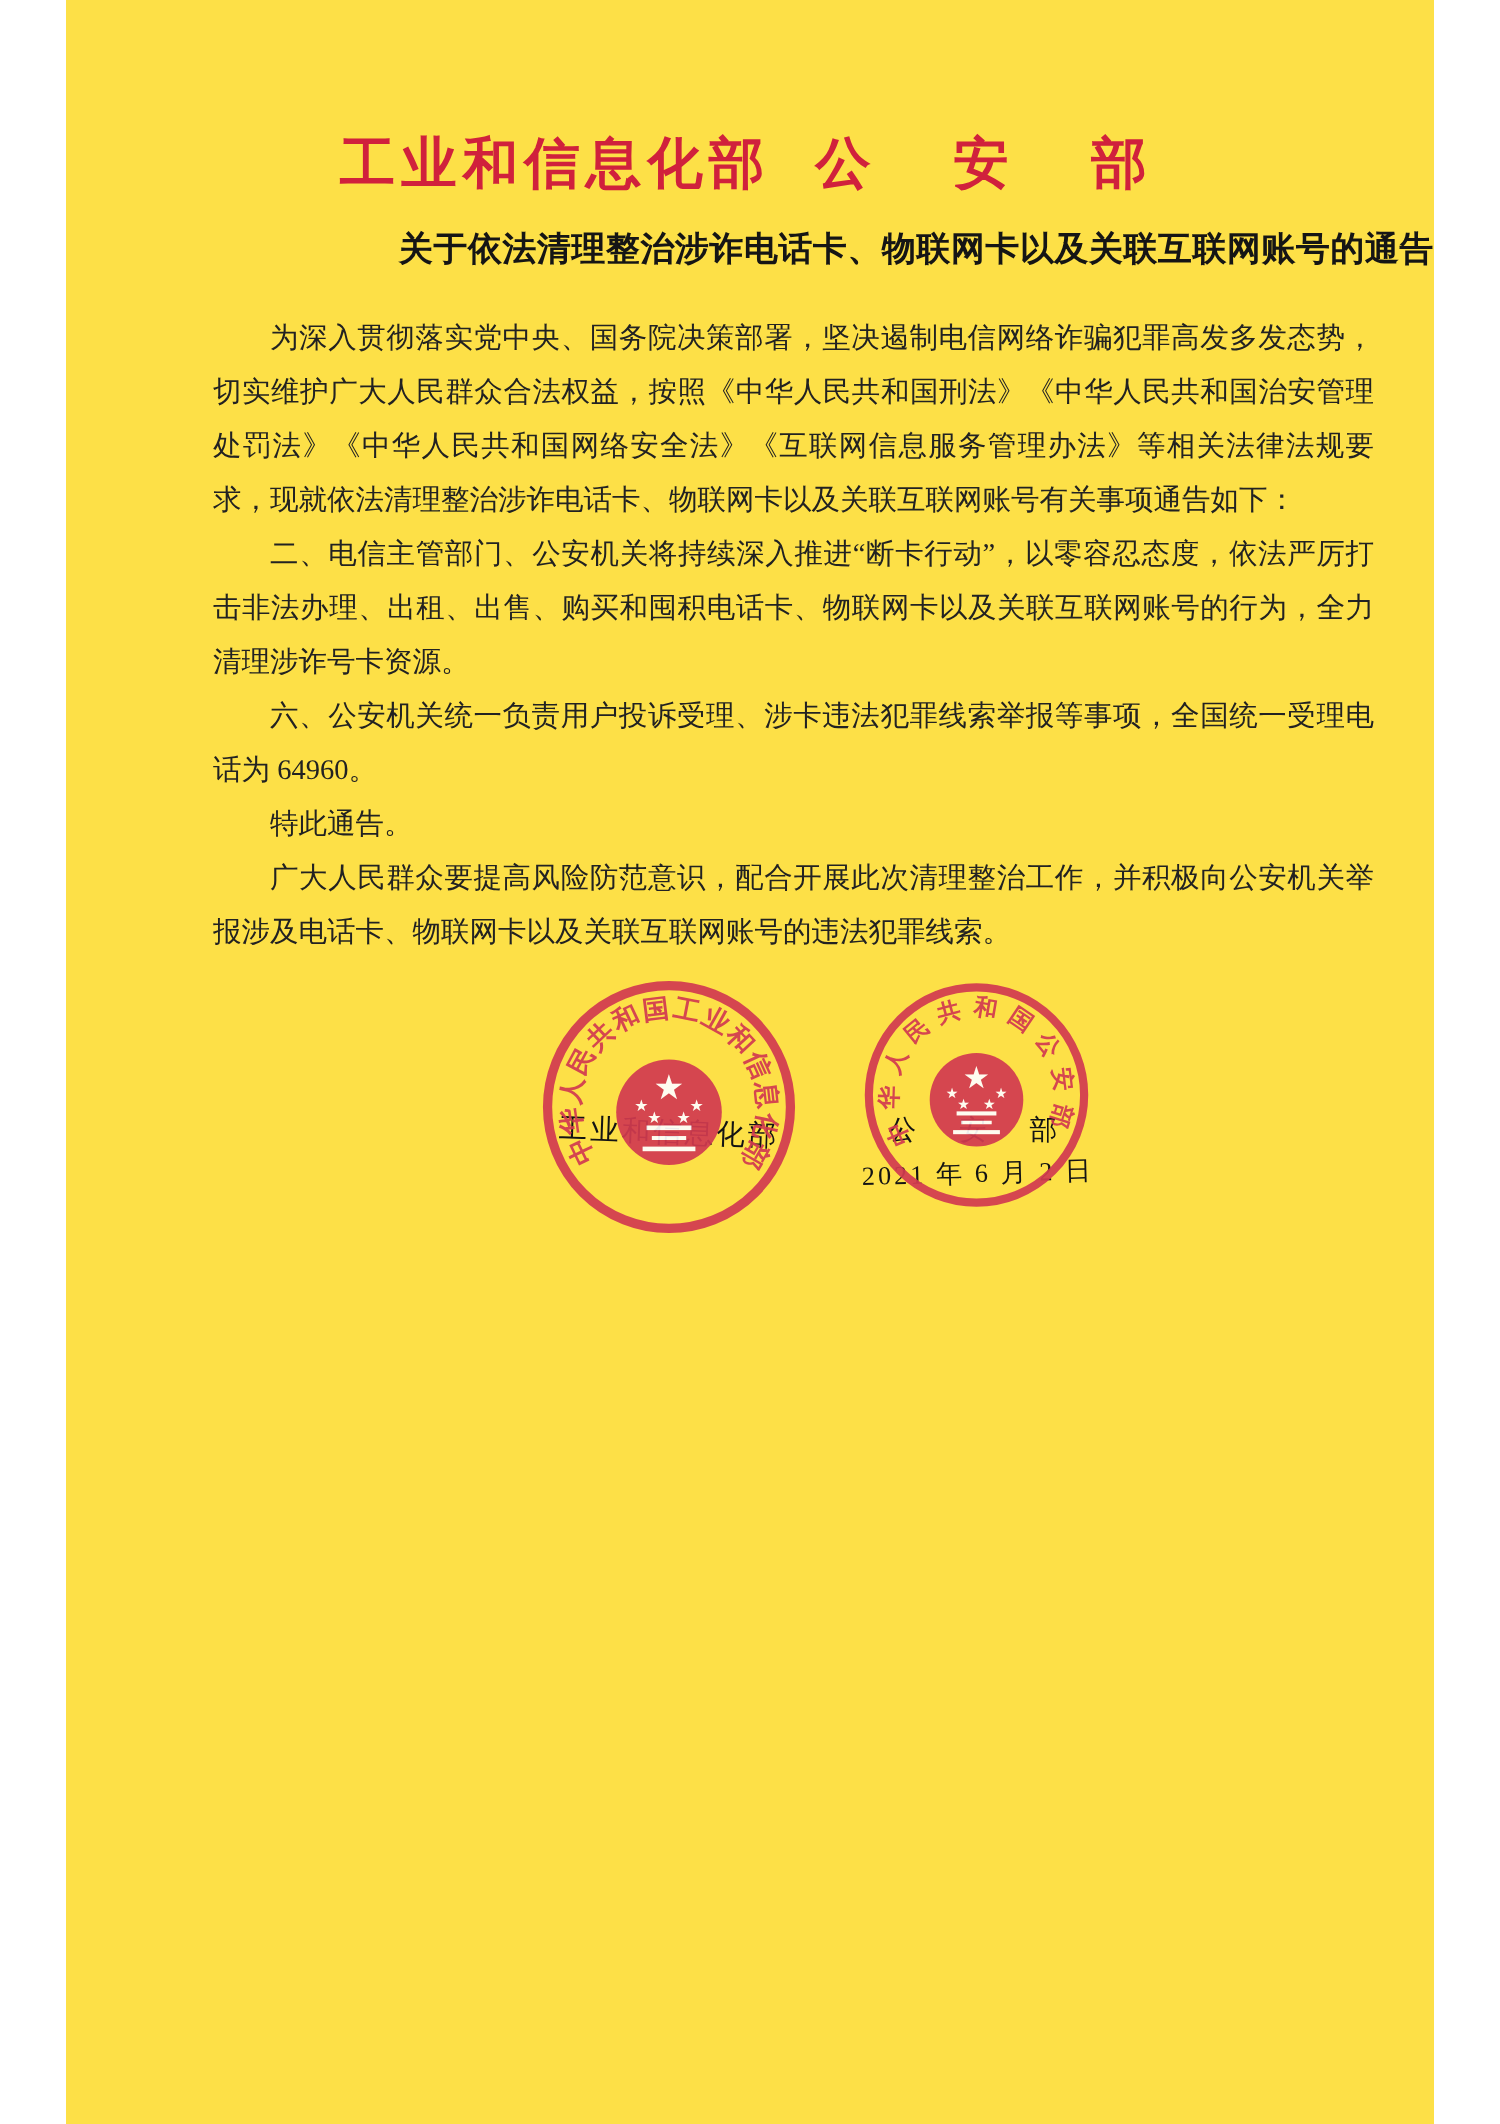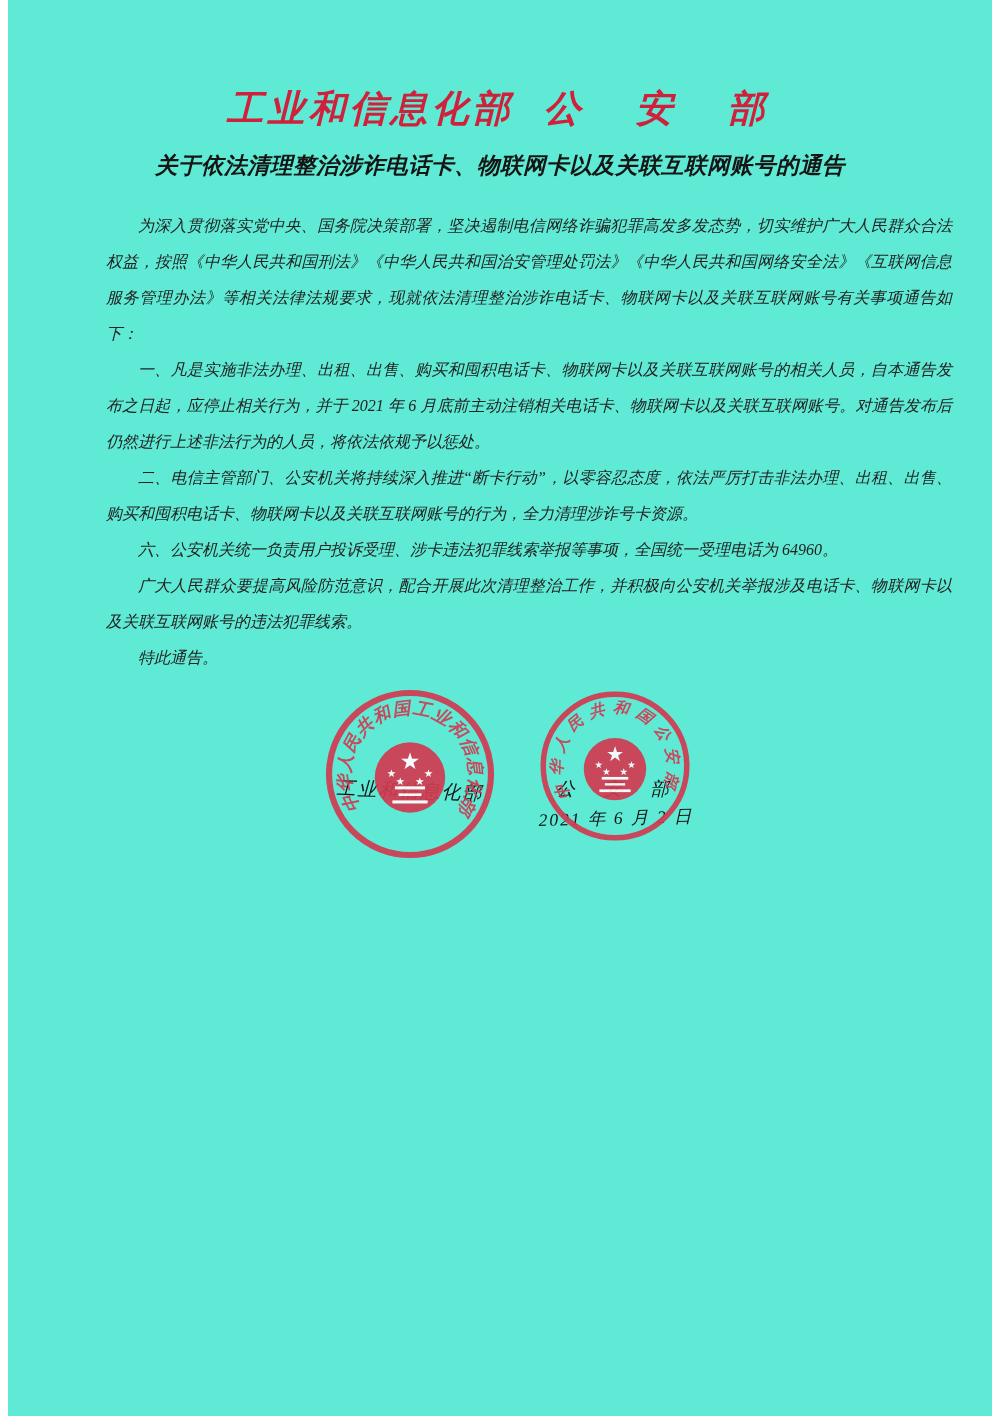--- a/index.html
+++ b/index.html
@@ -1,50 +1,49 @@
 <!DOCTYPE html>
 <html><head>
 <meta charset="utf-8">
 <style>
   html,body{margin:0;padding:0;background:#ffffff;}
   .page{
     position:relative;
-    width:984px;height:1416px;
+    width:912px;height:1416px;
     margin:0 auto;
-    background:#5eead4;
+    background:#fde047;
     overflow:hidden;
     font-family:"Liberation Serif", serif;
     color:#202020;
-    font-style:italic;
   }
   .header-row{
     padding-top:84px;
     display:flex;
     justify-content:center;
     align-items:baseline;
     gap:30px;
   }
   .ministry{
     font-size:37px;
     font-weight:bold;
     color:#d0213c;
   }
   .ministry-left{letter-spacing:4px;}
   .ministry-right{letter-spacing:9px;}
   .notice-title{
     margin-top:16px;
-    text-align:center;
+    text-align:right;
     font-size:22.5px;
     font-weight:bold;
     color:#151515;
     letter-spacing:0.5px;
   }
   .body-text{
     margin:27px 40px 0 98px;
-    font-size:16px;
+    font-size:19px;
     line-height:36px;
     text-align:justify;
     color:#222222;
   }
   .body-text p{
     margin:0;
     text-indent:2em;
   }
   .seal-section{
     position:relative;
@@ -85,25 +84,24 @@
 
   <div class="header-row">
     <span class="ministry ministry-left">工业和信息化部</span>
     <span class="ministry ministry-right">公　安　部</span>
   </div>
 
   <div class="notice-title">关于依法清理整治涉诈电话卡、物联网卡以及关联互联网账号的通告</div>
 
   <div class="body-text">
     <p>为深入贯彻落实党中央、国务院决策部署，坚决遏制电信网络诈骗犯罪高发多发态势，切实维护广大人民群众合法权益，按照《中华人民共和国刑法》《中华人民共和国治安管理处罚法》《中华人民共和国网络安全法》《互联网信息服务管理办法》等相关法律法规要求，现就依法清理整治涉诈电话卡、物联网卡以及关联互联网账号有关事项通告如下：</p>
-    <p>一、凡是实施非法办理、出租、出售、购买和囤积电话卡、物联网卡以及关联互联网账号的相关人员，自本通告发布之日起，应停止相关行为，并于 2021 年 6 月底前主动注销相关电话卡、物联网卡以及关联互联网账号。对通告发布后仍然进行上述非法行为的人员，将依法依规予以惩处。</p>
     <p>二、电信主管部门、公安机关将持续深入推进“断卡行动”，以零容忍态度，依法严厉打击非法办理、出租、出售、购买和囤积电话卡、物联网卡以及关联互联网账号的行为，全力清理涉诈号卡资源。</p>
     <p>六、公安机关统一负责用户投诉受理、涉卡违法犯罪线索举报等事项，全国统一受理电话为 64960。</p>
+    <p>特此通告。</p>
     <p>广大人民群众要提高风险防范意识，配合开展此次清理整治工作，并积极向公安机关举报涉及电话卡、物联网卡以及关联互联网账号的违法犯罪线索。</p>
-    <p>特此通告。</p>
   </div>
 
   <div class="seal-section">
 
     <div class="seal-overlay overlay-miit">工业和信息化部</div>
 
     <div class="seal-overlay overlay-mps">公　安　部</div>
 
     <div class="seal-overlay overlay-date">2021 年 6 月 2 日</div>
 

